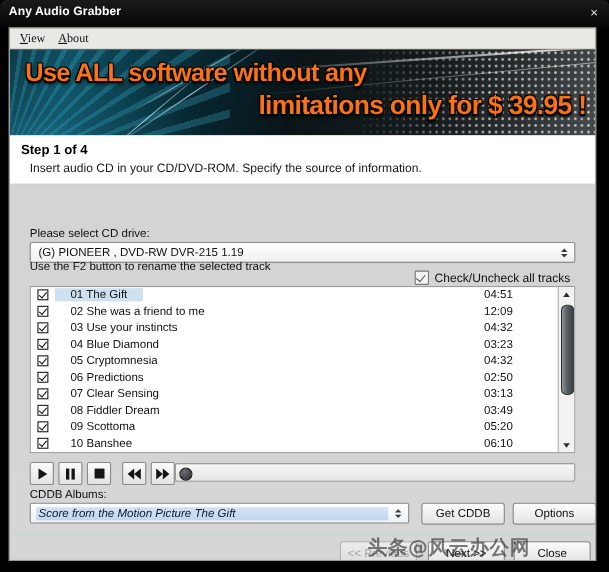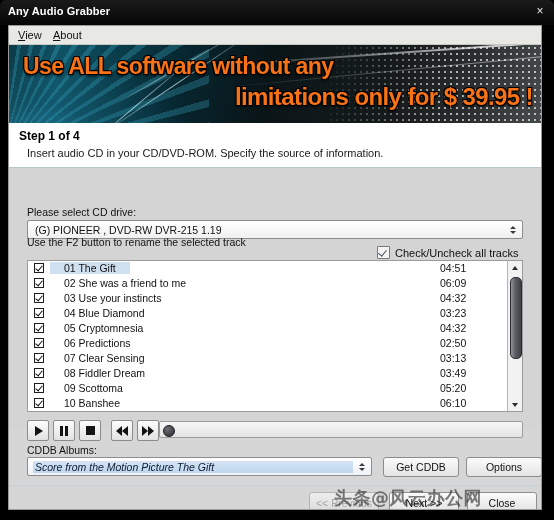--- a/index.html
+++ b/index.html
@@ -71,20 +71,21 @@
     border-bottom: 1px solid #c6c6c2;
     box-sizing: border-box;
   }
   .menu-item {
     position: absolute;
     top: 3px;
     font-size: 11px;
     color: #111;
     padding: 0 4px;
     cursor: default;
+    font-family: Liberation Serif, serif;
   }
   .menu-item .accel {
     text-decoration: underline;
   }
   #menu-view { left: 5px; }
   #menu-about { left: 40px; }
 
   
   #banner {
     position: absolute;
@@ -567,21 +568,21 @@
       <div id="track-list">
         <div id="track-rows">
             <div class="track-row selected">
               <span class="cb"></span>
               <span class="tname">01 The Gift</span>
               <span class="tdur">04:51</span>
             </div>
             <div class="track-row">
               <span class="cb"></span>
               <span class="tname">02 She was a friend to me</span>
-              <span class="tdur">06:09</span>
+              <span class="tdur">12:09</span>
             </div>
             <div class="track-row">
               <span class="cb"></span>
               <span class="tname">03 Use your instincts</span>
               <span class="tdur">04:32</span>
             </div>
             <div class="track-row">
               <span class="cb"></span>
               <span class="tname">04 Blue Diamond</span>
               <span class="tdur">03:23</span>

